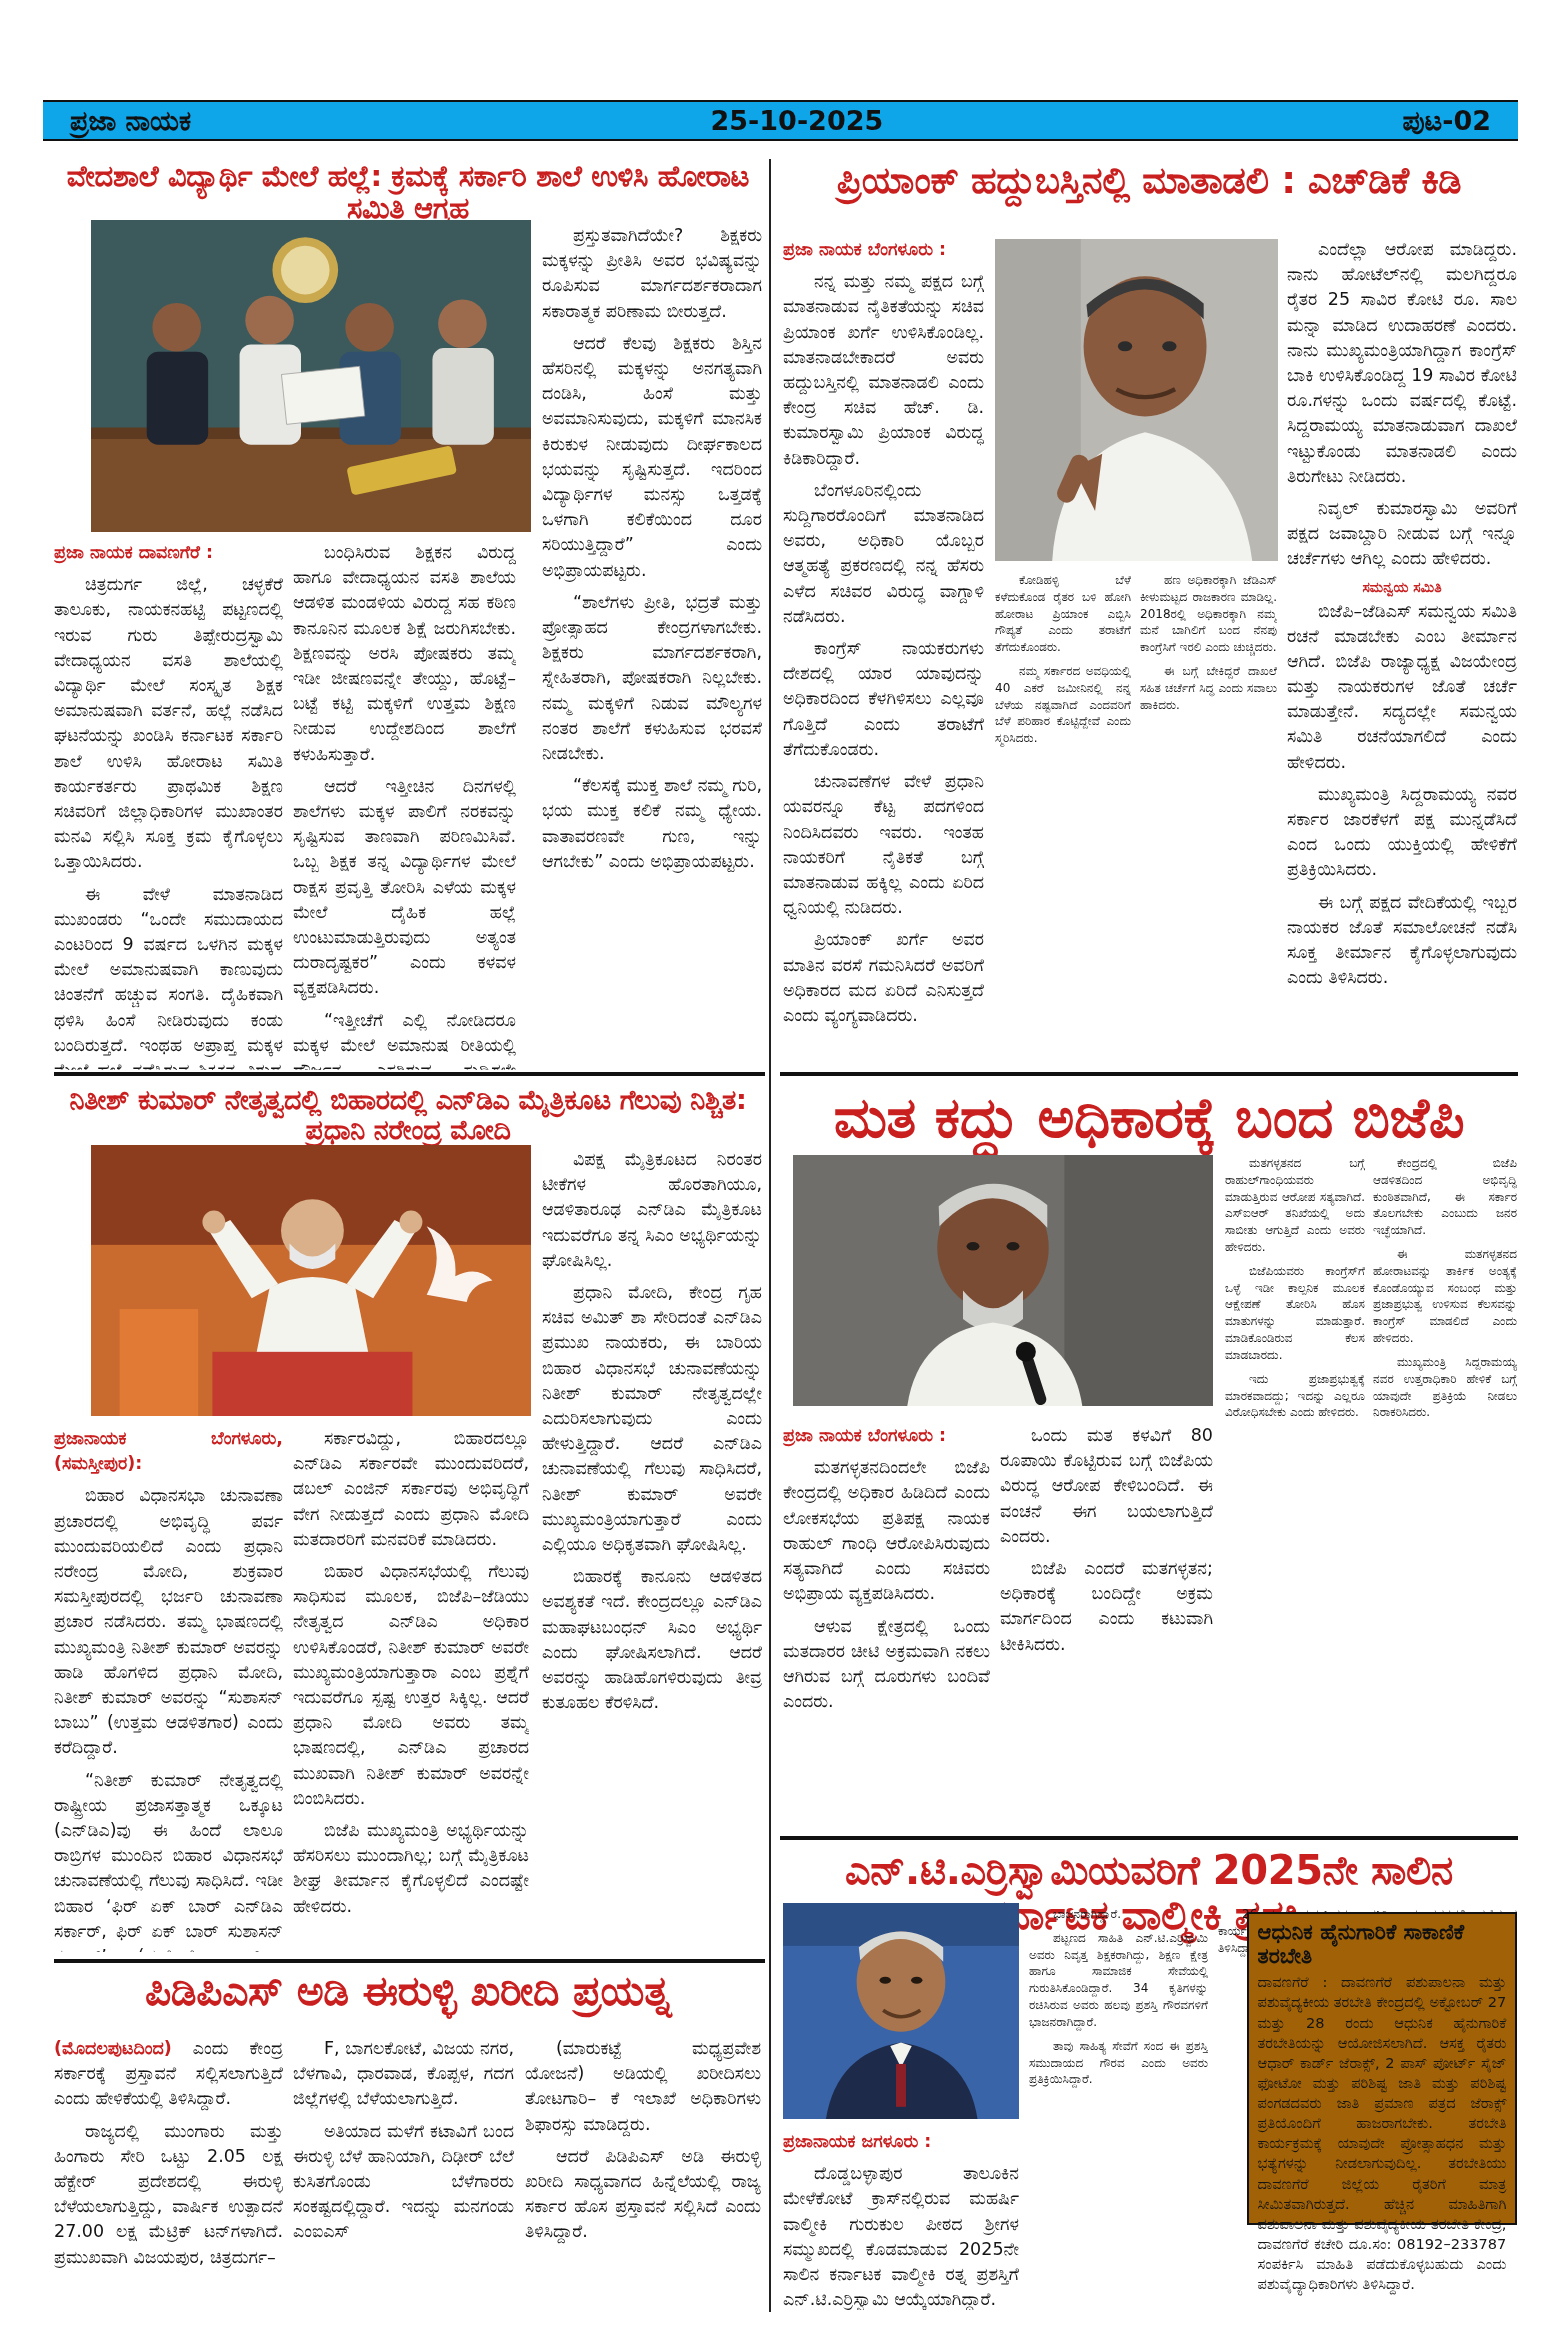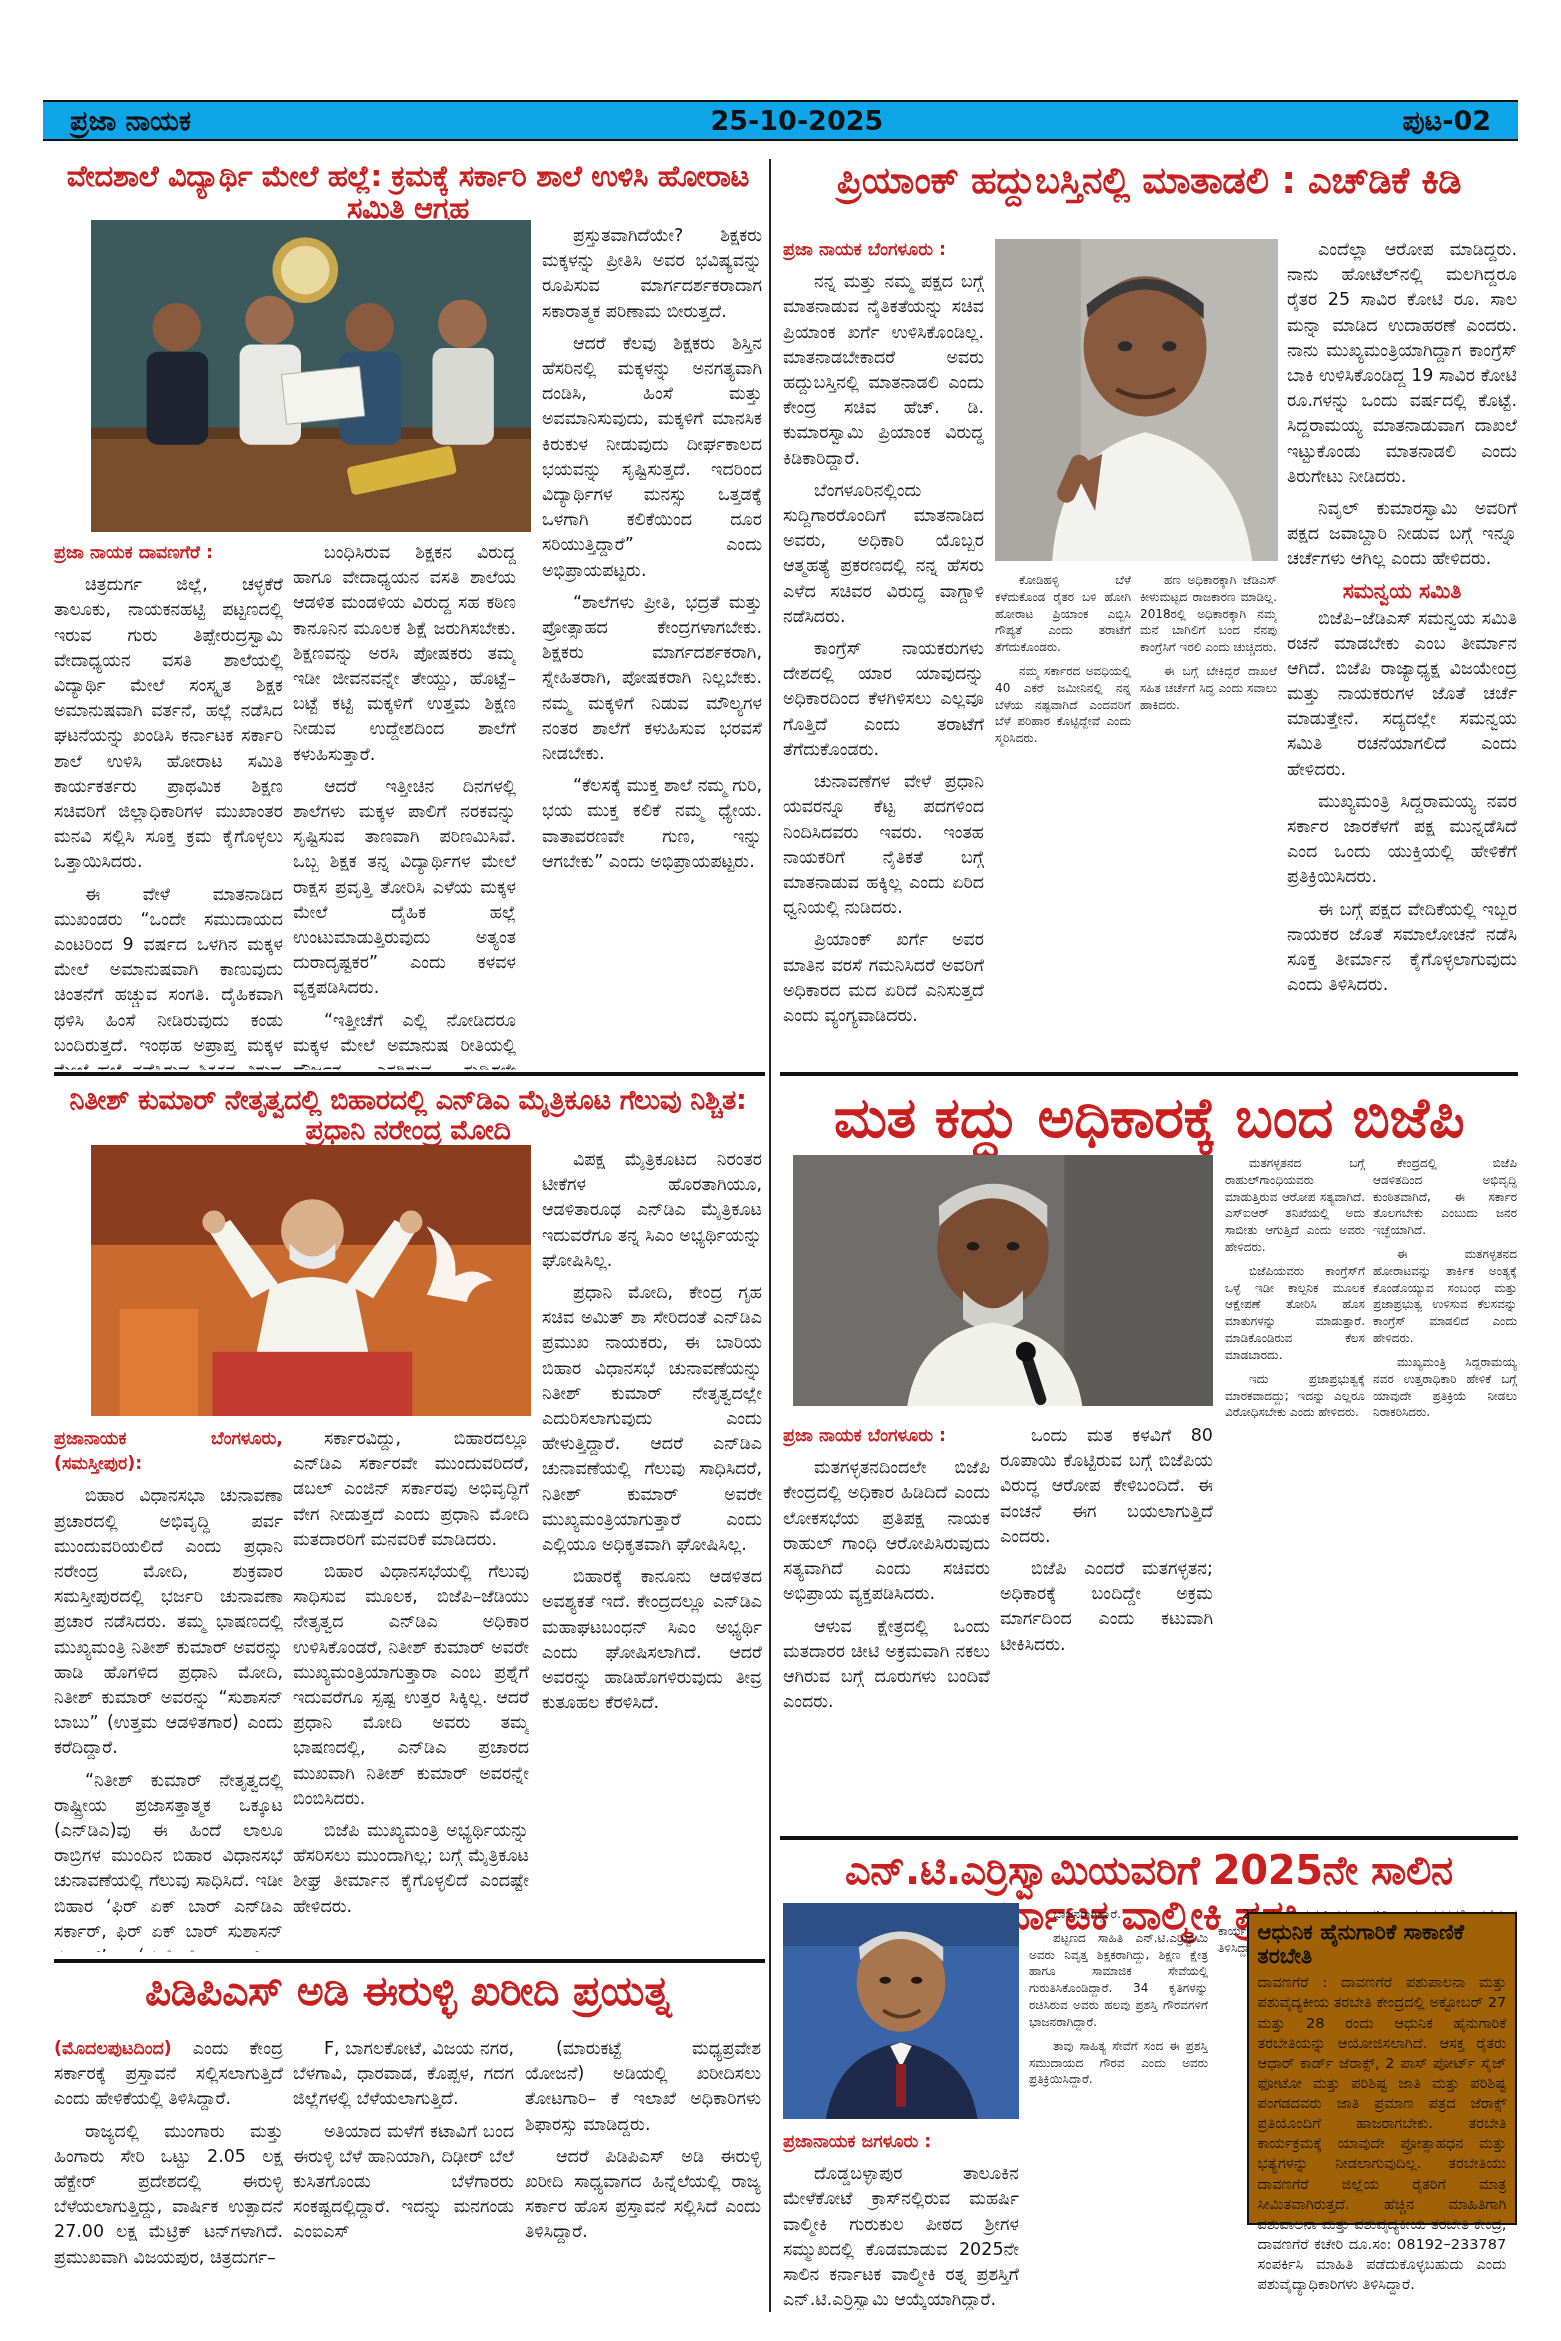--- a/index.html
+++ b/index.html
@@ -10,21 +10,21 @@
   .abs{position:absolute;}
   
   #masthead{
     left:43px;top:100px;width:1475px;height:41px;background:#0ea5e9;
     border-top:2.9px solid #111;border-bottom:2.9px solid #111;
     display:flex;justify-content:space-between;align-items:center;
     padding:0 27px;box-sizing:border-box;font-weight:bold;font-size:27px;color:#111;
   }
   
   .headline{color:#c91f1f;font-weight:bold;text-align:center;line-height:1.12;letter-spacing:-0.4px;}
-  .subhead{color:#c91f1f;font-weight:bold;font-size:21px;text-align:center;margin:7.1px 0 2.9px;}
+  .subhead{color:#c91f1f;font-weight:bold;font-size:14px;text-align:center;margin:7.1px 0 2.9px;}
   
   .col{overflow:hidden;}
   .col p{
     margin:0 0 7.1px;font-size:17.5px;line-height:1.44;text-align:justify;
     text-indent:31px;word-break:break-word;
   }
   .col.narrow p{font-size:12px;line-height:1.4;text-indent:24px;}
   .byline{color:#c91f1f;font-weight:bold;font-size:19.3px;margin:0 0 5.7px;text-indent:0 !important;}
   .leadred{color:#c91f1f;font-weight:bold;}
   
@@ -76,21 +76,21 @@
     </svg>
   </div>
 
   <div class="abs col" style="left:54px;top:540px;width:229px;height:530px;">
     <p class="byline">ಪ್ರಜಾ ನಾಯಕ ದಾವಣಗೆರೆ :</p>
     <p>ಚಿತ್ರದುರ್ಗ ಜಿಲ್ಲೆ, ಚಳ್ಳಕೆರೆ ತಾಲೂಕು, ನಾಯಕನಹಟ್ಟಿ ಪಟ್ಟಣದಲ್ಲಿ ಇರುವ ಗುರು ತಿಪ್ಪೇರುದ್ರಸ್ವಾಮಿ ವೇದಾಧ್ಯಯನ ವಸತಿ ಶಾಲೆಯಲ್ಲಿ ವಿದ್ಯಾರ್ಥಿ ಮೇಲೆ ಸಂಸ್ಕೃತ ಶಿಕ್ಷಕ ಅಮಾನುಷವಾಗಿ ವರ್ತನೆ, ಹಲ್ಲೆ ನಡೆಸಿದ ಘಟನೆಯನ್ನು ಖಂಡಿಸಿ ಕರ್ನಾಟಕ ಸರ್ಕಾರಿ ಶಾಲೆ ಉಳಿಸಿ ಹೋರಾಟ ಸಮಿತಿ ಕಾರ್ಯಕರ್ತರು ಪ್ರಾಥಮಿಕ ಶಿಕ್ಷಣ ಸಚಿವರಿಗೆ ಜಿಲ್ಲಾಧಿಕಾರಿಗಳ ಮುಖಾಂತರ ಮನವಿ ಸಲ್ಲಿಸಿ ಸೂಕ್ತ ಕ್ರಮ ಕೈಗೊಳ್ಳಲು ಒತ್ತಾಯಿಸಿದರು.</p>
     <p>ಈ ವೇಳೆ ಮಾತನಾಡಿದ ಮುಖಂಡರು “ಒಂದೇ ಸಮುದಾಯದ ಎಂಟರಿಂದ 9 ವರ್ಷದ ಒಳಗಿನ ಮಕ್ಕಳ ಮೇಲೆ ಅಮಾನುಷವಾಗಿ ಕಾಣುವುದು ಚಿಂತನೆಗೆ ಹಚ್ಚುವ ಸಂಗತಿ. ದೈಹಿಕವಾಗಿ ಥಳಿಸಿ ಹಿಂಸೆ ನೀಡಿರುವುದು ಕಂಡು ಬಂದಿರುತ್ತದೆ. ಇಂಥಹ ಅಪ್ರಾಪ್ತ ಮಕ್ಕಳ ಮೇಲೆ ಹಲ್ಲೆ ನಡೆಸಿರುವ ಶಿಕ್ಷಕನ ವಿರುದ್ಧ ಕಠಿಣ ಕ್ರಮ ಆಗಬೇಕು ಎಂದು ಸಮಿತಿ ದಾವಣಗೆರೆ ಘಟಕ ಖಂಡಿಸಿತು.</p>
 
   </div>
   <div class="abs col" style="left:293px;top:540px;width:223px;height:530px;">
-    <p>ಬಂಧಿಸಿರುವ ಶಿಕ್ಷಕನ ವಿರುದ್ದ ಹಾಗೂ ವೇದಾಧ್ಯಯನ ವಸತಿ ಶಾಲೆಯ ಆಡಳಿತ ಮಂಡಳಿಯ ವಿರುದ್ದ ಸಹ ಕಠಿಣ ಕಾನೂನಿನ ಮೂಲಕ ಶಿಕ್ಷೆ ಜರುಗಿಸಬೇಕು. ಶಿಕ್ಷಣವನ್ನು ಅರಸಿ ಪೋಷಕರು ತಮ್ಮ ಇಡೀ ಜೀವನವನ್ನೇ ತೇಯ್ದು, ಹೊಟ್ಟೆ–ಬಟ್ಟೆ ಕಟ್ಟಿ ಮಕ್ಕಳಿಗೆ ಉತ್ತಮ ಶಿಕ್ಷಣ ನೀಡುವ ಉದ್ದೇಶದಿಂದ ಶಾಲೆಗೆ ಕಳುಹಿಸುತ್ತಾರೆ.</p>
+    <p>ಬಂಧಿಸಿರುವ ಶಿಕ್ಷಕನ ವಿರುದ್ದ ಹಾಗೂ ವೇದಾಧ್ಯಯನ ವಸತಿ ಶಾಲೆಯ ಆಡಳಿತ ಮಂಡಳಿಯ ವಿರುದ್ದ ಸಹ ಕಠಿಣ ಕಾನೂನಿನ ಮೂಲಕ ಶಿಕ್ಷೆ ಜರುಗಿಸಬೇಕು. ಶಿಕ್ಷಣವನ್ನು ಅರಸಿ ಪೋಷಕರು ತಮ್ಮ ಇಡೀ ಜೀಷಣವನ್ನೇ ತೇಯ್ದು, ಹೊಟ್ಟೆ–ಬಟ್ಟೆ ಕಟ್ಟಿ ಮಕ್ಕಳಿಗೆ ಉತ್ತಮ ಶಿಕ್ಷಣ ನೀಡುವ ಉದ್ದೇಶದಿಂದ ಶಾಲೆಗೆ ಕಳುಹಿಸುತ್ತಾರೆ.</p>
     <p>ಆದರೆ ಇತ್ತೀಚಿನ ದಿನಗಳಲ್ಲಿ ಶಾಲೆಗಳು ಮಕ್ಕಳ ಪಾಲಿಗೆ ನರಕವನ್ನು ಸೃಷ್ಟಿಸುವ ತಾಣವಾಗಿ ಪರಿಣಮಿಸಿವೆ. ಒಬ್ಬ ಶಿಕ್ಷಕ ತನ್ನ ವಿದ್ಯಾರ್ಥಿಗಳ ಮೇಲೆ ರಾಕ್ಷಸ ಪ್ರವೃತ್ತಿ ತೋರಿಸಿ ಎಳೆಯ ಮಕ್ಕಳ ಮೇಲೆ ದೈಹಿಕ ಹಲ್ಲೆ ಉಂಟುಮಾಡುತ್ತಿರುವುದು ಅತ್ಯಂತ ದುರಾದೃಷ್ಟಕರ” ಎಂದು ಕಳವಳ ವ್ಯಕ್ತಪಡಿಸಿದರು.</p>
     <p>“ಇತ್ತೀಚೆಗೆ ಎಲ್ಲಿ ನೋಡಿದರೂ ಮಕ್ಕಳ ಮೇಲೆ ಅಮಾನುಷ ರೀತಿಯಲ್ಲಿ ದೌರ್ಜನ್ಯ ಎಸಗಿರುವ ಸುದ್ದಿಗಳೇ ಬರುತ್ತಿರುವುದು ಎದುರಾಗಿವೆ. ಶಿಕ್ಷಕರನ್ನು ನಂಬಿ ಶಾಲೆಗೆ ಕಳುಹಿಸುವ ಪೋಷಕರ ಆತಂಕ ಹೆಚ್ಚಿಸಿದೆ ಎಂದರು.</p>
   </div>
   <div class="abs col" style="left:542px;top:223px;width:220px;height:847px;">
     <p>ಪ್ರಸ್ತುತವಾಗಿದೆಯೇ? ಶಿಕ್ಷಕರು ಮಕ್ಕಳನ್ನು ಪ್ರೀತಿಸಿ ಅವರ ಭವಿಷ್ಯವನ್ನು ರೂಪಿಸುವ ಮಾರ್ಗದರ್ಶಕರಾದಾಗ ಸಕಾರಾತ್ಮಕ ಪರಿಣಾಮ ಬೀರುತ್ತದೆ.</p>
     <p>ಆದರೆ ಕೆಲವು ಶಿಕ್ಷಕರು ಶಿಸ್ತಿನ ಹೆಸರಿನಲ್ಲಿ ಮಕ್ಕಳನ್ನು ಅನಗತ್ಯವಾಗಿ ದಂಡಿಸಿ, ಹಿಂಸೆ ಮತ್ತು ಅವಮಾನಿಸುವುದು, ಮಕ್ಕಳಿಗೆ ಮಾನಸಿಕ ಕಿರುಕುಳ ನೀಡುವುದು ದೀರ್ಘಕಾಲದ ಭಯವನ್ನು ಸೃಷ್ಟಿಸುತ್ತದೆ. ಇದರಿಂದ ವಿದ್ಯಾರ್ಥಿಗಳ ಮನಸ್ಸು ಒತ್ತಡಕ್ಕೆ ಒಳಗಾಗಿ ಕಲಿಕೆಯಿಂದ ದೂರ ಸರಿಯುತ್ತಿದ್ದಾರೆ” ಎಂದು ಅಭಿಪ್ರಾಯಪಟ್ಟರು.</p>
     <p>“ಶಾಲೆಗಳು ಪ್ರೀತಿ, ಭದ್ರತೆ ಮತ್ತು ಪ್ರೋತ್ಸಾಹದ ಕೇಂದ್ರಗಳಾಗಬೇಕು. ಶಿಕ್ಷಕರು ಮಾರ್ಗದರ್ಶಕರಾಗಿ, ಸ್ನೇಹಿತರಾಗಿ, ಪೋಷಕರಾಗಿ ನಿಲ್ಲಬೇಕು. ನಮ್ಮ ಮಕ್ಕಳಿಗೆ ನಿಡುವ ಮೌಲ್ಯಗಳ ನಂತರ ಶಾಲೆಗೆ ಕಳುಹಿಸುವ ಭರವಸೆ ನೀಡಬೇಕು.</p>
     <p>“ಕೆಲಸಕ್ಕೆ ಮುಕ್ತ ಶಾಲೆ ನಮ್ಮ ಗುರಿ, ಭಯ ಮುಕ್ತ ಕಲಿಕೆ ನಮ್ಮ ಧ್ಯೇಯ. ವಾತಾವರಣವೇ ಗುಣ, ಇನ್ನು ಆಗಬೇಕು” ಎಂದು ಅಭಿಪ್ರಾಯಪಟ್ಟರು.</p>
   </div>
 

